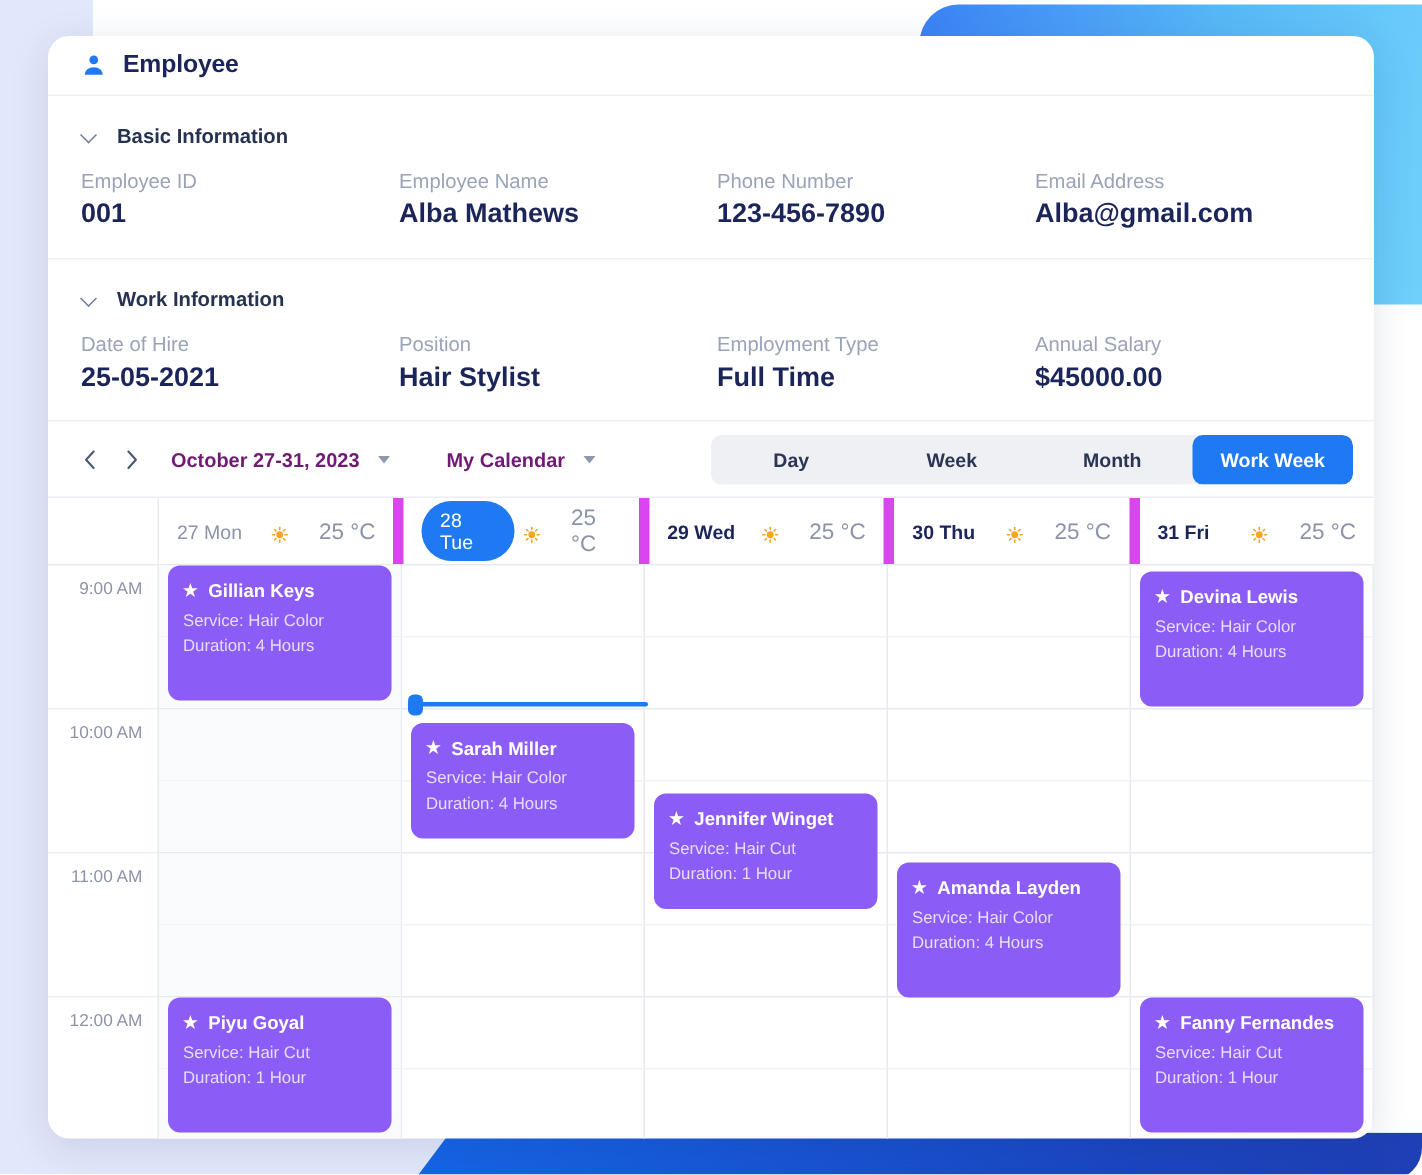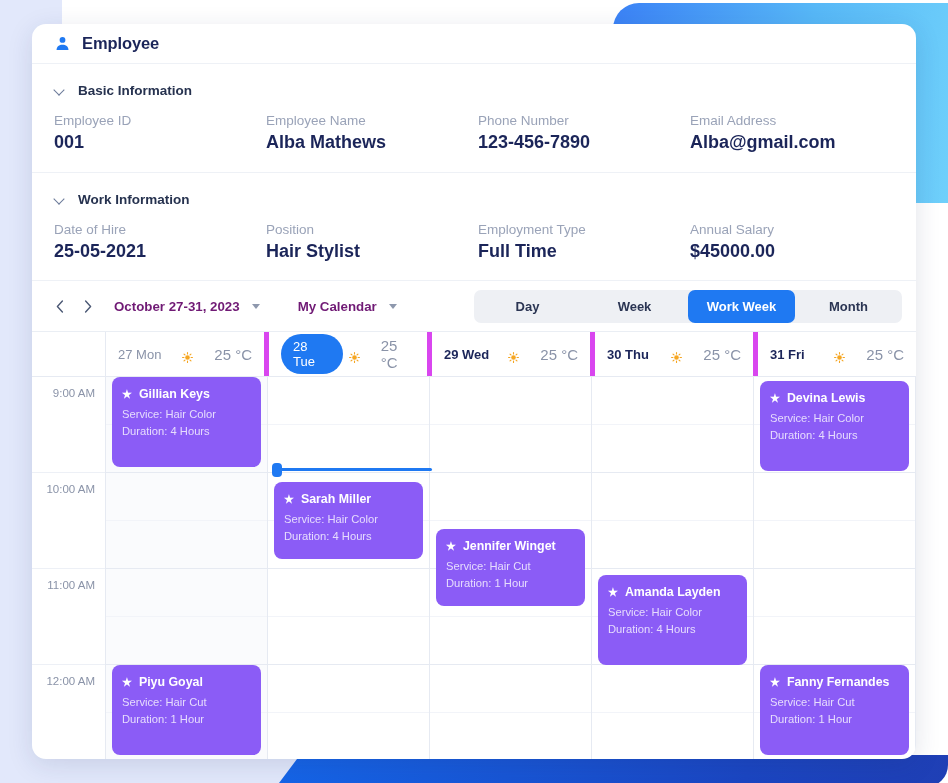--- a/index.html
+++ b/index.html
@@ -168,21 +168,21 @@
   .cal-head {
     display: flex;
     height: 45px;
     border-bottom: 1px solid #e6eaf2;
   }
   .cal-head .corner { width: 74px; flex: none; border-right: 1px solid #e6eaf2; }
   .cal-head .dcell {
     flex: 1;
     display: flex; align-items: center;
     padding: 0 12px;
-    border-right: 5px solid #d946ef;
+    border-right: 7px solid #d946ef;
     gap: 6px;
   }
   .cal-head .dcell:last-child { border-right: none; }
   .dname {
     font-size: 13px; color: #1b2559; font-weight: bold;
   }
   .dname.dim { color: #8a93a8; font-weight: normal; }
   .dname.today {
     background: #1f79f2; color: #fff;
     border-radius: 999px; padding: 5px 12px;
@@ -341,22 +341,22 @@
         <span class="caret"></span>
       </div>
       <div class="dd" style="margin-left:14px;">
         <span class="txt">My Calendar</span>
         <span class="caret"></span>
       </div>
 
       <div class="viewseg">
         <div class="vbtn">Day</div>
         <div class="vbtn">Week</div>
+        <div class="vbtn">Month</div>
         <div class="vbtn active">Work Week</div>
-        <div class="vbtn">Month</div>
       </div>
     </div>
 
     <div class="cal-wrap">
       <div class="cal-head">
         <div class="corner"></div>
 
         <div class="dcell">
           <span class="dname dim">27 Mon</span>
           <span class="wx">

